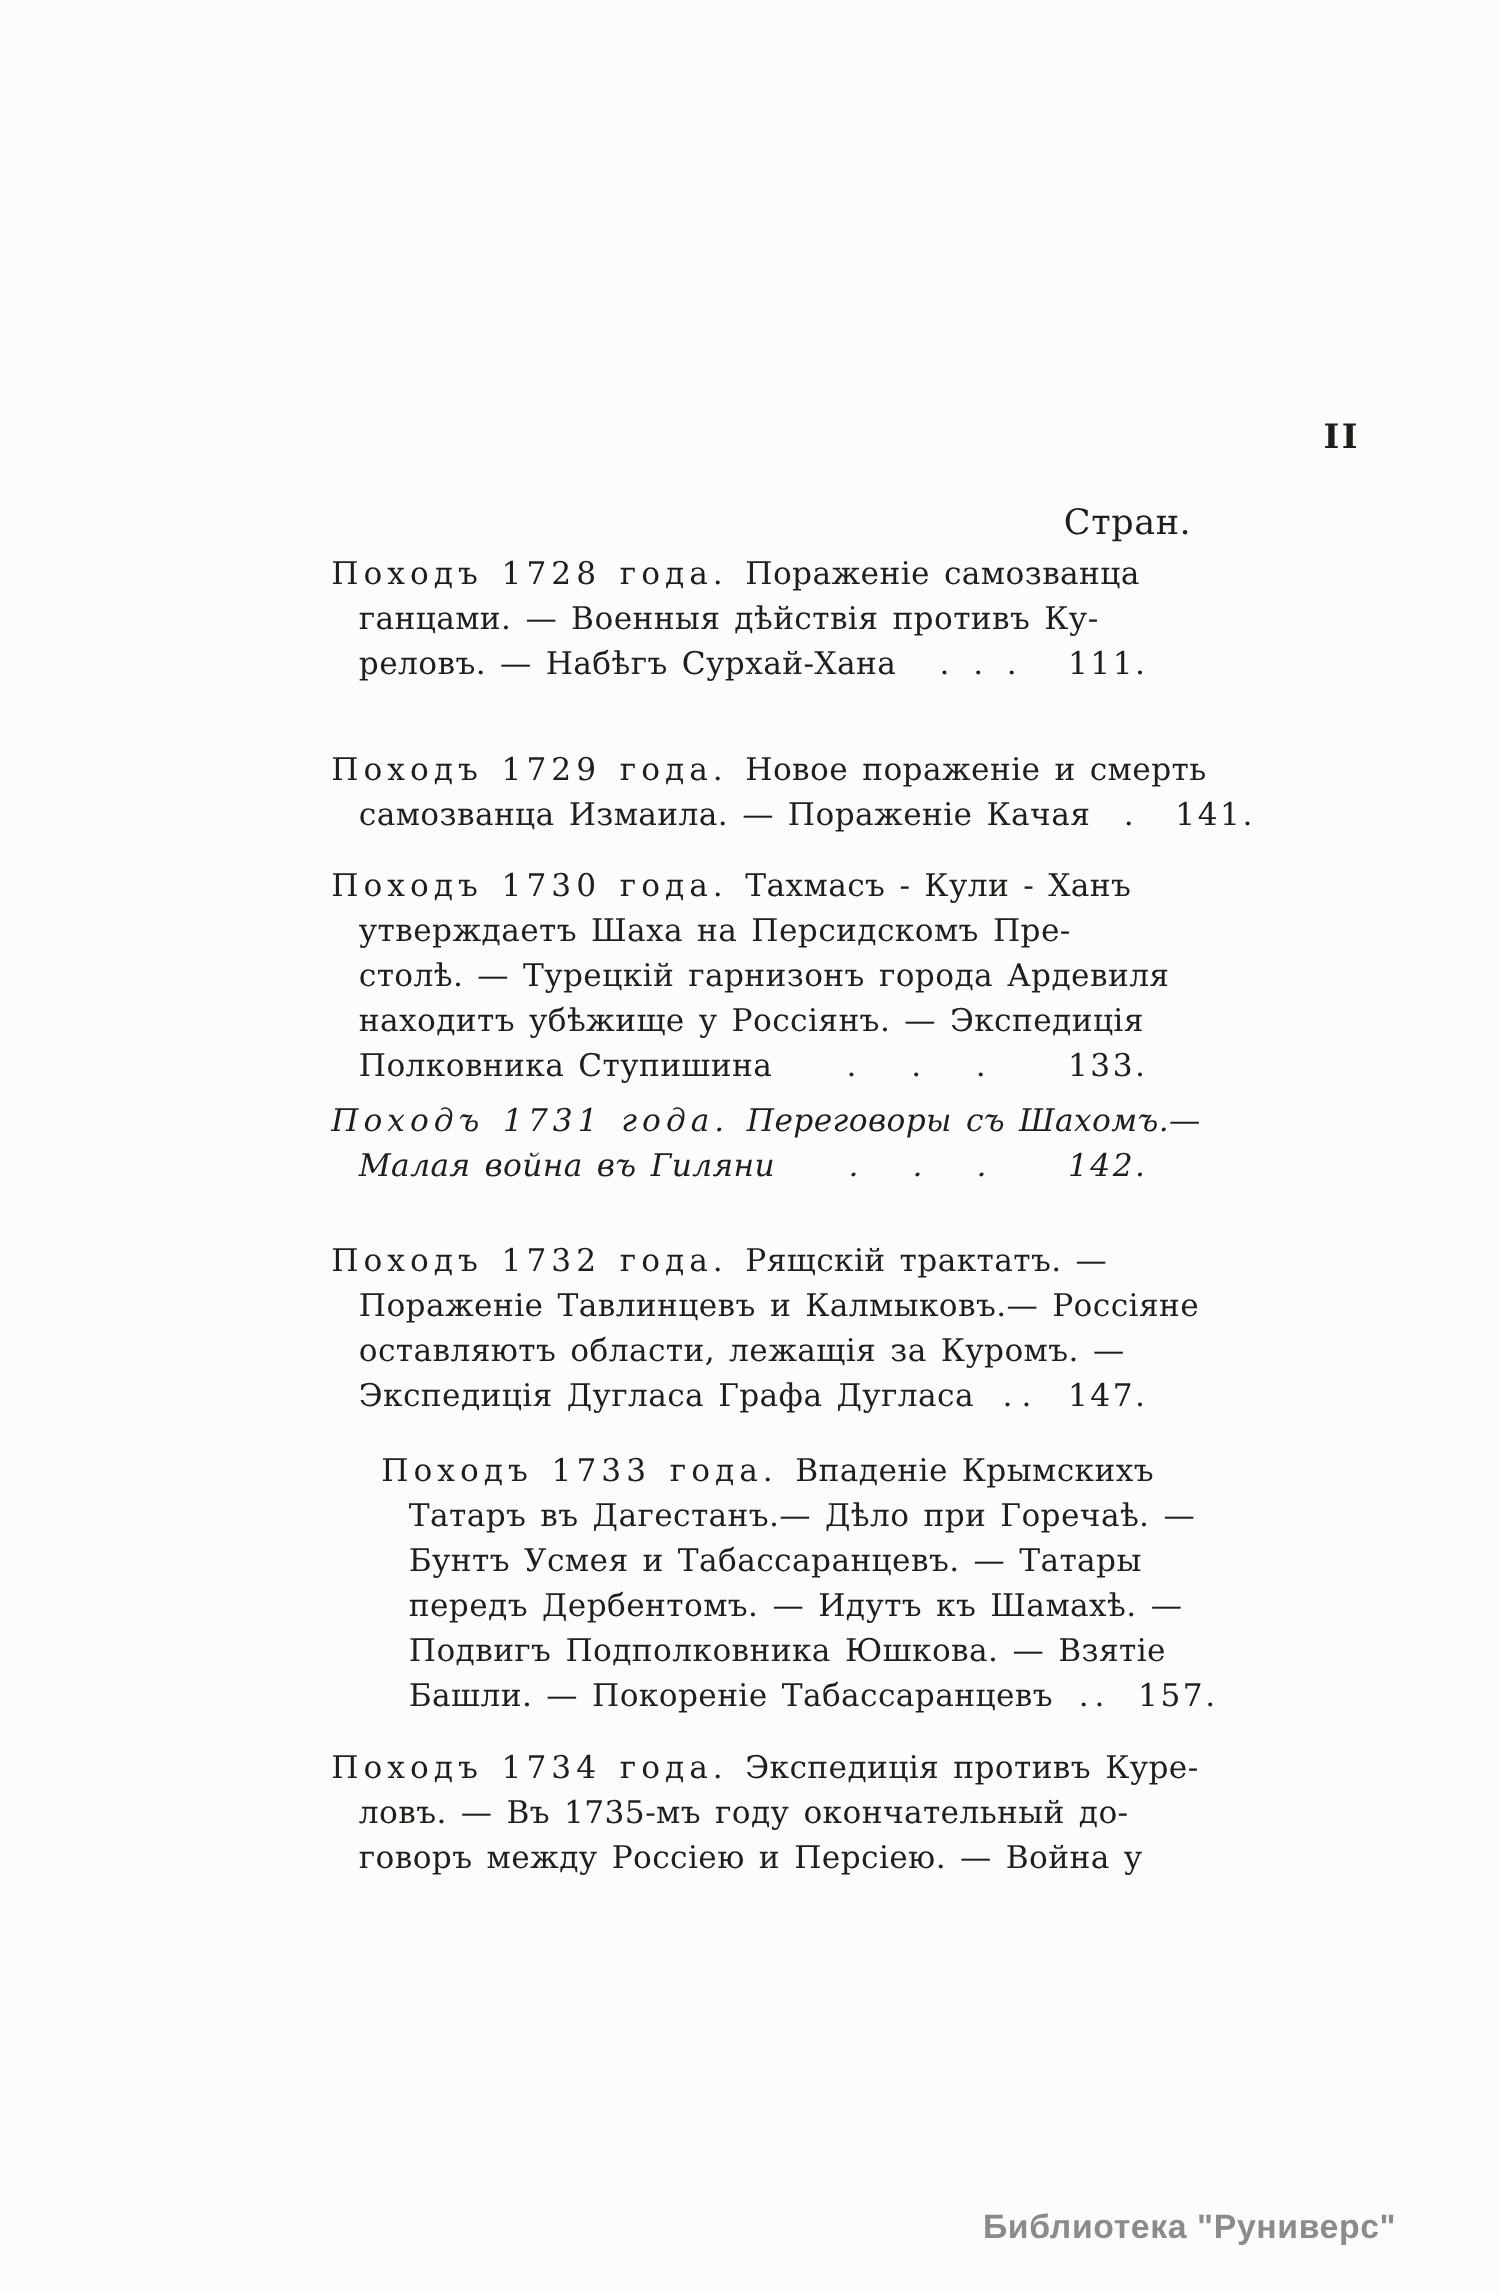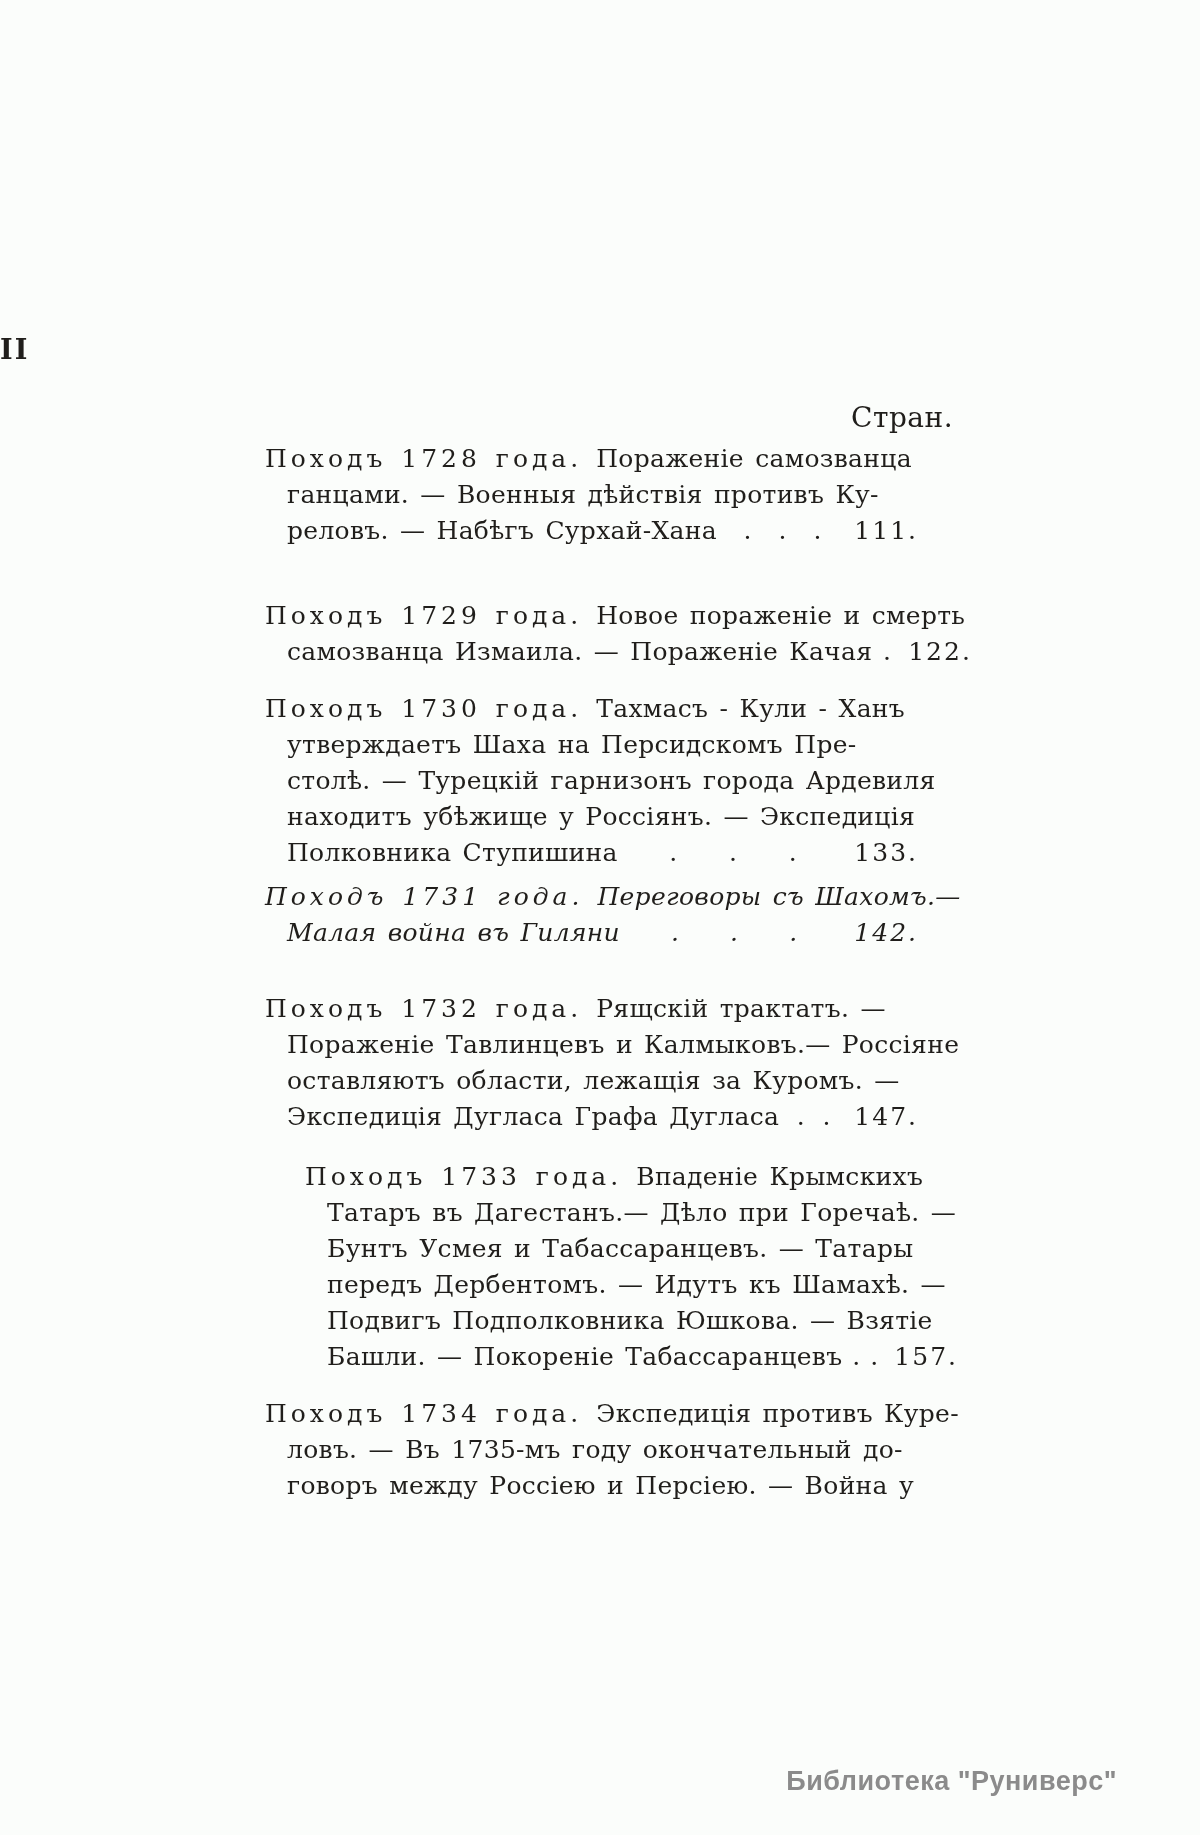--- a/index.html
+++ b/index.html
@@ -10,21 +10,21 @@
     background: #fbfdfb;
     font-family: "DejaVu Serif", "Liberation Serif", serif;
     color: #201e1b;
     overflow: hidden;
   }
   .page-number {
     position: absolute;
     top: 334px;
     left: 0;
     width: 1088px;
-    text-align: left;
+    text-align: right;
     font-size: 27px;
     letter-spacing: 2px;
     font-weight: bold;
   }
   .col-header {
     position: absolute;
     top: 401px;
     left: 851px;
     font-size: 28px;
     letter-spacing: 0.5px;
@@ -44,21 +44,21 @@
   .entry:nth-child(6) { top: 1159px; margin-left: 40px; }
   .entry:nth-child(7) { top: 1396px; }
   .line {
     line-height: 36px;
     font-size: 25px;
     white-space: pre;
     word-spacing: 3px;
     letter-spacing: 0.3px;
   }
   .line.cont { padding-left: 22px; }
-  .line.with-num { display: flex; align-items: baseline; }
+  .line.with-num { display: flex; align-items: baseline; gap: 16px; }
   .head { letter-spacing: 4px; }
   .rest { margin-left: 14px; text-align: right; }
   .leaders {
     flex: 1 1 auto;
     display: flex;
     justify-content: space-evenly;
     align-items: baseline;
     min-width: 30px;
   }
   .leaders span { font-size: 25px; }
@@ -81,21 +81,21 @@
   <div class="page-number">II</div>
   <div class="col-header">Стран.</div>
   <div class="toc" id="toc">
       <div class="entry">
         <div class="line first"><span class="head">Походъ 1728 года.</span><span class="rest">Пораженіе самозванца</span></div>
         <div class="line cont">ганцами. — Военныя дѣйствія противъ Ку-</div>
         <div class="line cont with-num"><span>реловъ. — Набѣгъ Сурхай-Хана</span><span class="leaders"><span>.</span><span>.</span><span>.</span></span><span class="num">111.</span></div>
       </div>
       <div class="entry">
         <div class="line first"><span class="head">Походъ 1729 года.</span><span class="rest">Новое пораженіе и смерть</span></div>
-        <div class="line cont with-num"><span>самозванца Измаила. — Пораженіе Качая</span><span class="leaders"><span>.</span></span><span class="num">122.</span></div>
+        <div class="line cont with-num"><span>самозванца Измаила. — Пораженіе Качая</span><span class="leaders"><span>.</span></span><span class="num">141.</span></div>
       </div>
       <div class="entry">
         <div class="line first"><span class="head">Походъ 1730 года.</span><span class="rest">Тахмасъ - Кули - Ханъ</span></div>
         <div class="line cont">утверждаетъ Шаха на Персидскомъ Пре-</div>
         <div class="line cont">столѣ. — Турецкій гарнизонъ города Ардевиля</div>
         <div class="line cont">находитъ убѣжище у Россіянъ. — Экспедиція</div>
         <div class="line cont with-num"><span>Полковника Ступишина</span><span class="leaders"><span>.</span><span>.</span><span>.</span></span><span class="num">133.</span></div>
       </div>
       <div class="entry">
         <div class="line first"><span class="head">Походъ 1731 года.</span><span class="rest">Переговоры съ Шахомъ.—</span></div>

